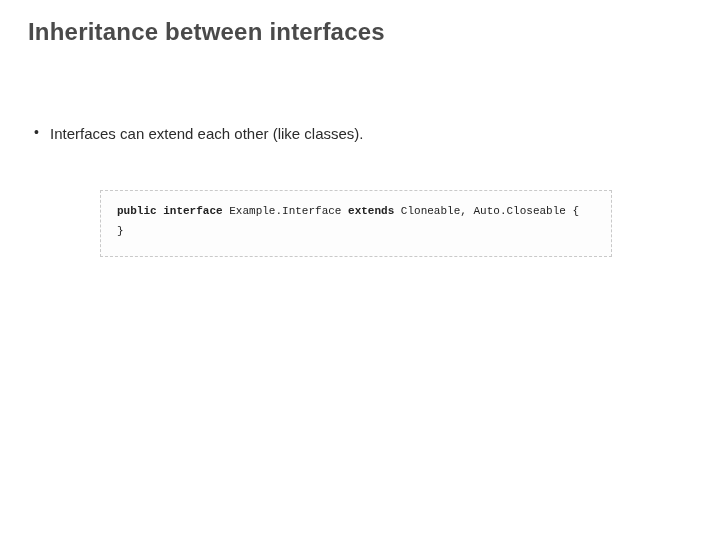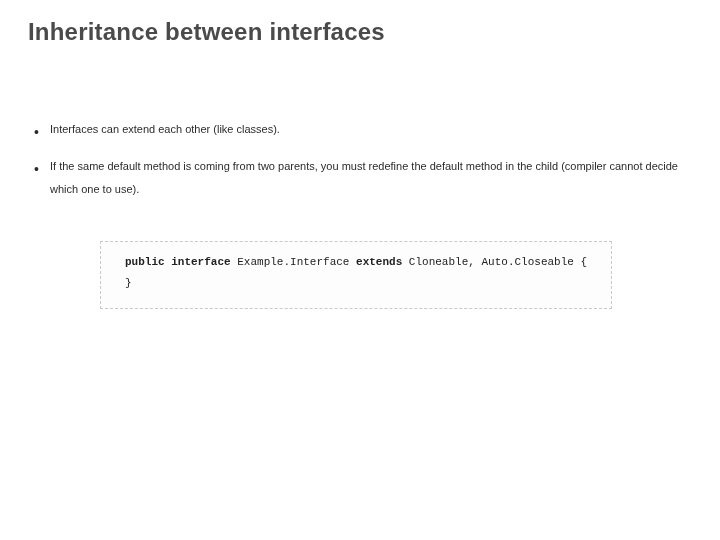--- a/index.html
+++ b/index.html
@@ -1,33 +1,32 @@
 <!DOCTYPE html>
 <html><head>
 <meta charset="utf-8">
 <style>
   * { margin: 0; padding: 0; box-sizing: border-box; }
   html, body { width: 720px; height: 540px; background: #ffffff; font-family: Verdana, Geneva, sans-serif; color: #333; }
   .slide { width: 720px; height: 460px; padding: 18px 28px; position: relative; }
   .title { font-size: 24px; font-weight: 700; color: #4a4a4a; letter-spacing: 0.2px; margin-bottom: 72px; }
   .bullets { list-style: none; padding: 0 4px; }
-  .bullets li { position: relative; padding-left: 18px; font-size: 11px; line-height: 2.1; color: #2b2b2b; margin-bottom: 14px; }
+  .bullets li { position: relative; padding-left: 18px; font-size: 15px; line-height: 2.1; color: #2b2b2b; margin-bottom: 14px; }
   .bullets li::before { content: "•"; position: absolute; left: 2px; top: 0; font-size: 14px; color: #2b2b2b; }
-  .codebox { margin: 40px 80px 0 72px; border: 1px dashed #c9c9c9; background: #fdfdfd; padding: 10px 12px 14px 24px; font-family: "Courier New", Courier, monospace; font-size: 11px; line-height: 1.9; color: #222; }
+  .codebox { margin: 40px 80px 0 72px; border: 1px dashed #c9c9c9; background: #fdfdfd; padding: 10px 12px 14px 16px; font-family: "Courier New", Courier, monospace; font-size: 11px; line-height: 1.9; color: #222; }
   .codebox .kw { font-weight: 700; }
 </style>
 </head>
 <body>
 
 <div class="slide">
   <h1 class="title">Inheritance between interfaces</h1>
 
   <ul class="bullets">
     <li>Interfaces can extend each other (like classes).</li>
-    <li>If the same default method is coming from two parents, you must redefine the default method in the child (compiler cannot decide which one to use).</li>
   </ul>
 
   <div class="codebox">
     <div>
       <span class="kw">public interface</span><span> Example.Interface </span><span class="kw">extends</span><span> Cloneable, Auto.Closeable {</span>
     </div>
     <div>}</div>
   </div>
 </div>
 

